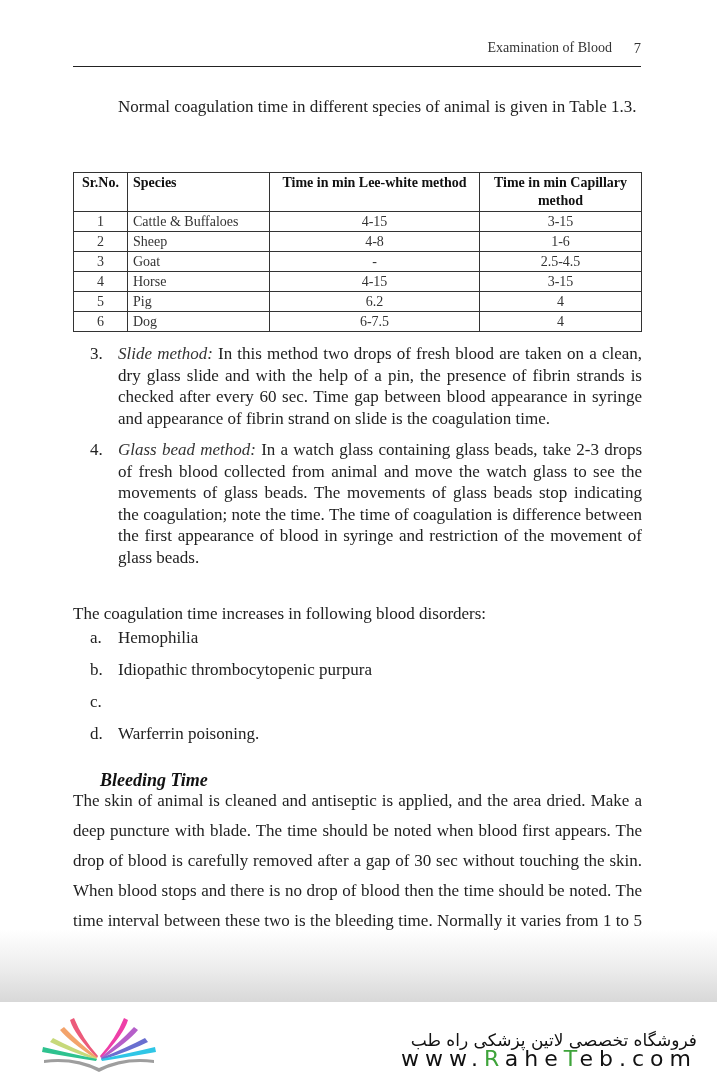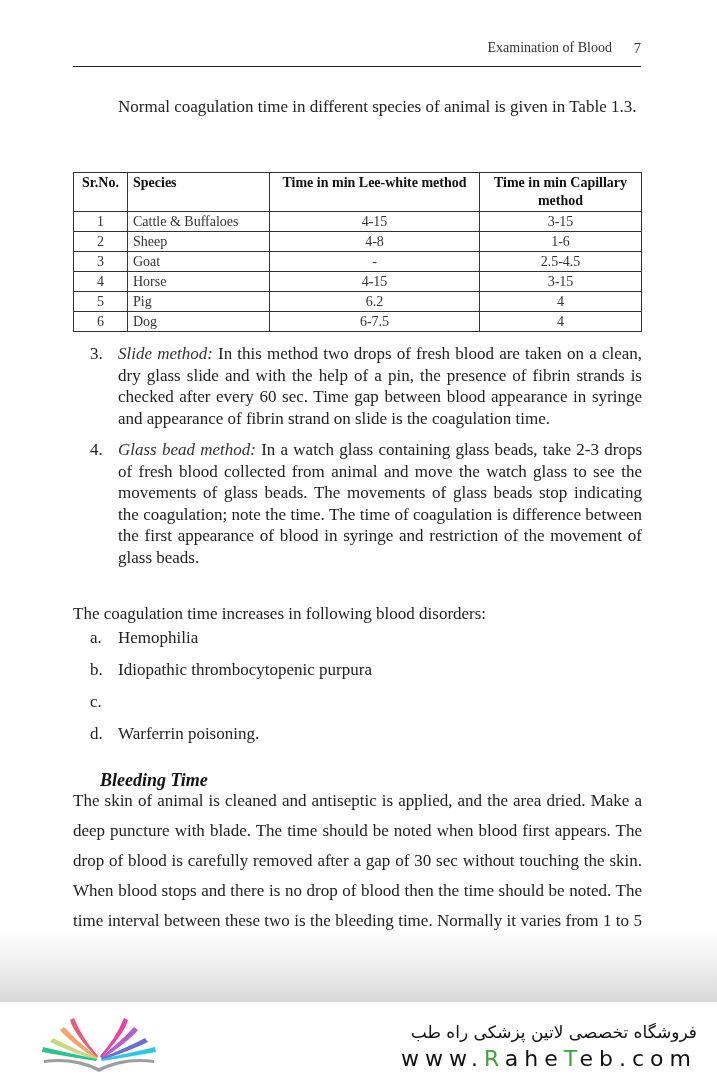--- a/index.html
+++ b/index.html
@@ -43,21 +43,21 @@
   .alpha .marker { position: absolute; left: 0; top: 0; }
   .bleed-head { position: absolute; left: 73px; top: 770px; font-size: 18px; font-weight: bold; font-style: italic; color: #111; margin-left: 27px; }
   .bleed-text { position: absolute; left: 73px; top: 786px; width: 569px; font-size: 17px; line-height: 30px; text-align: justify; color: #222; }
   .shadow-band {
     position: absolute; left: 0; top: 930px; width: 717px; height: 72px;
     background: linear-gradient(to bottom, #ffffff 0%, #ececec 55%, #d8d8d8 100%);
   }
   .footer { position: absolute; left: 0; top: 1002px; width: 717px; height: 78px; background: #fff; }
   .logo { position: absolute; left: 40px; top: 10px; width: 118px; height: 62px; }
   .brand-fa {
-    position: absolute; right: 20px; top: 20px; direction: rtl;
+    position: absolute; right: 20px; top: 28px; direction: rtl;
     font-family: "DejaVu Sans", sans-serif; font-size: 17px; color: #111;
   }
   .brand-url {
     position: absolute; right: 20px; top: 44px;
     font-family: "DejaVu Sans", sans-serif; font-size: 22px; letter-spacing: 6px; color: #111;
   }
   .brand-url .accent { color: #3ea33a; }
 </style>
 </head>
 <body>

